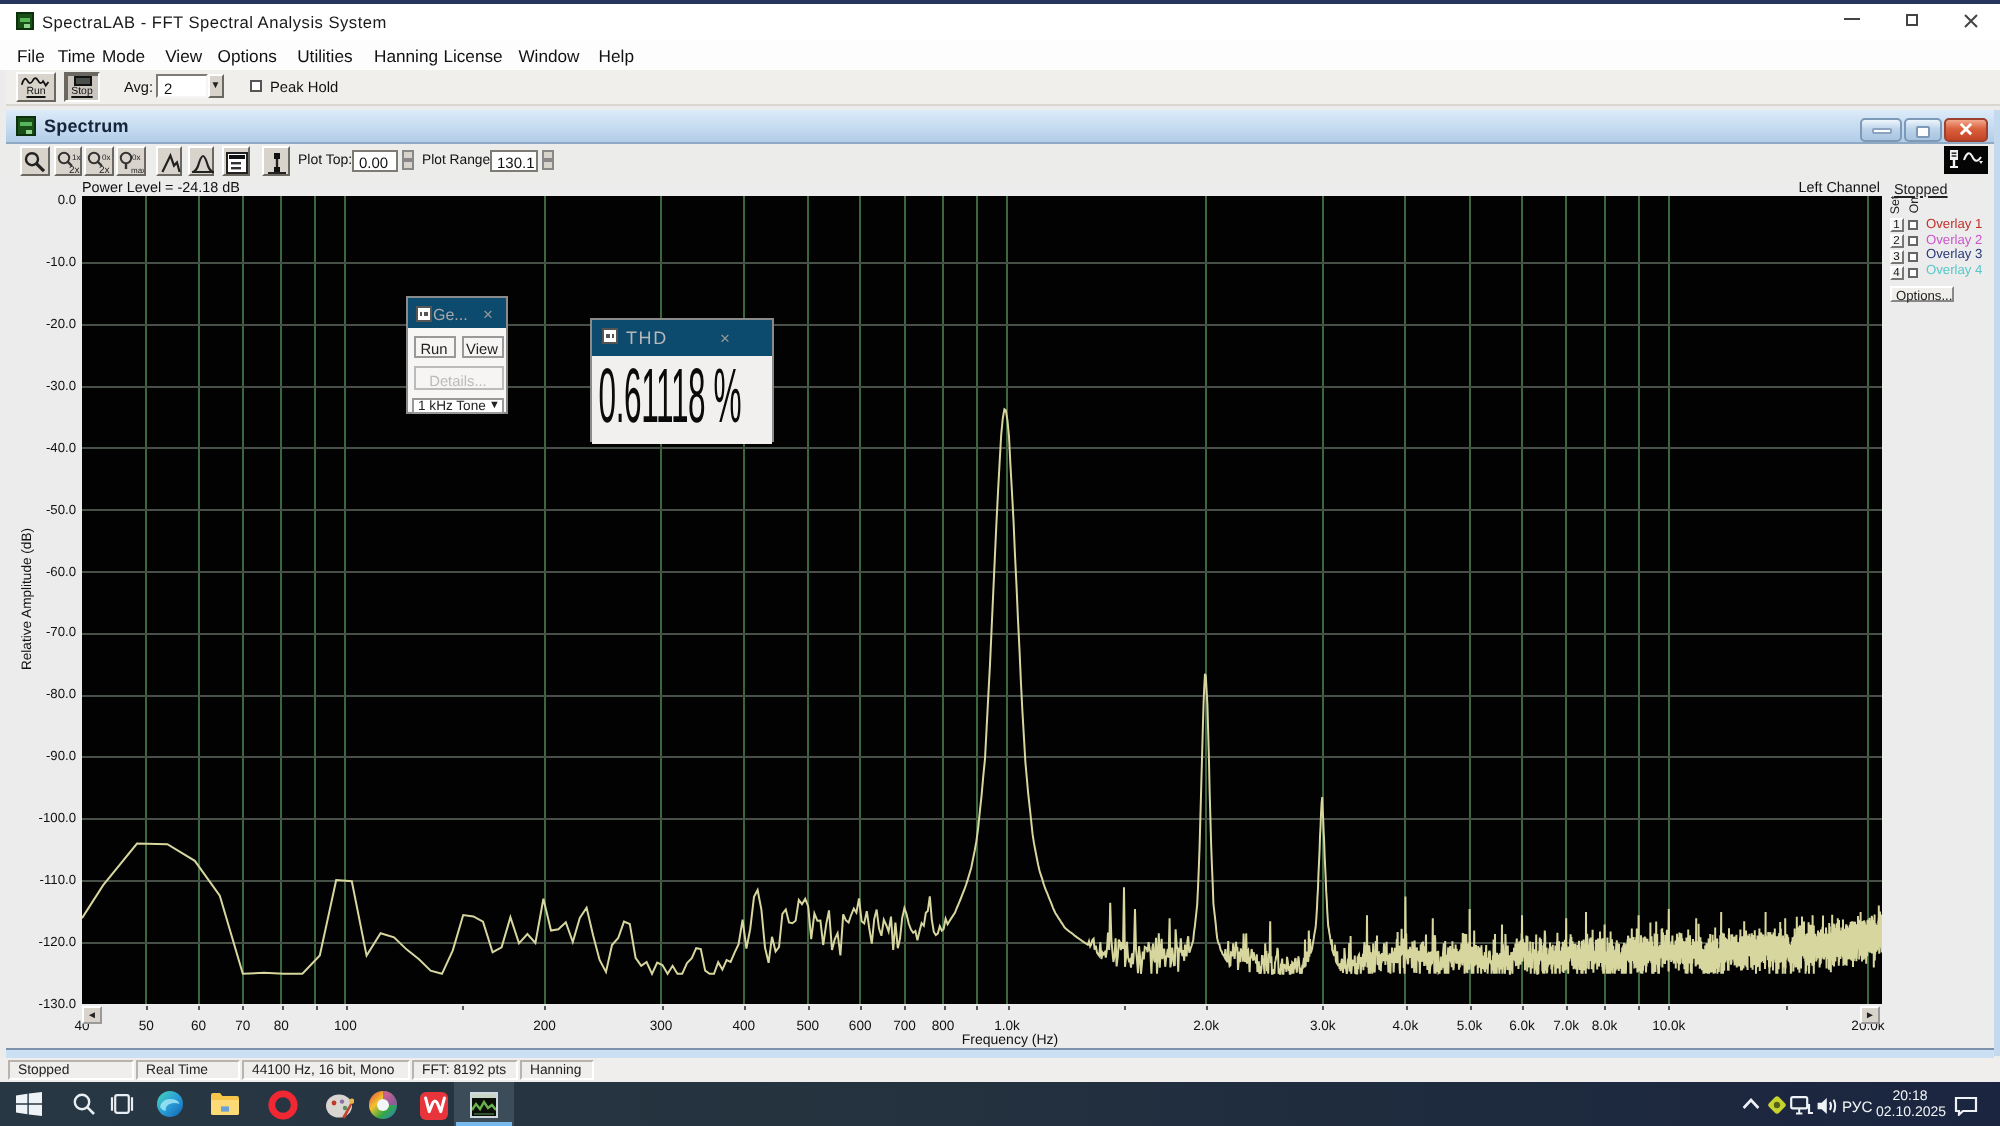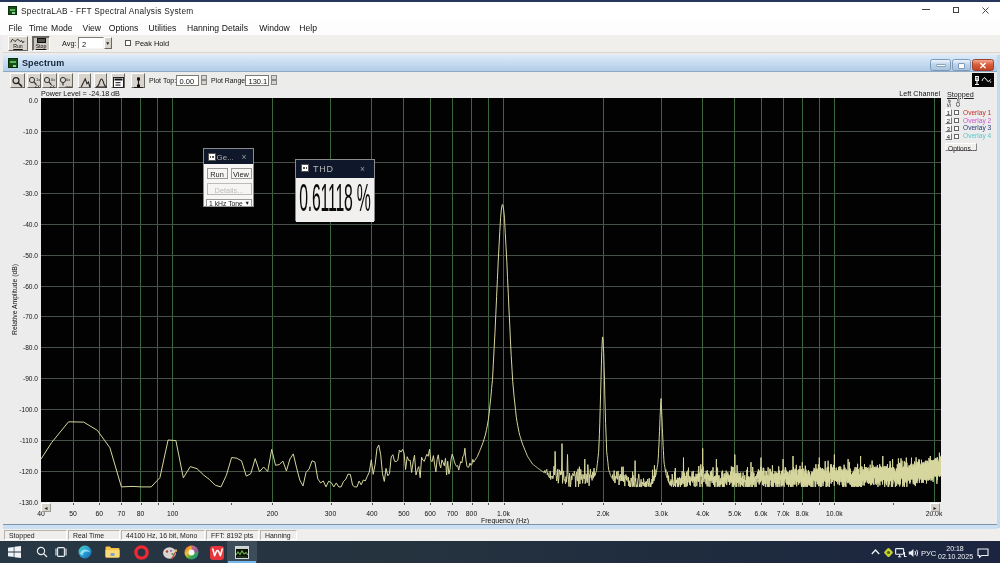--- a/index.html
+++ b/index.html
@@ -63,21 +63,21 @@
 .scr{top:502.5px;width:10px;height:9px;background:#d8d4cc;border:1px solid #999;border-top-color:#fff;border-left-color:#fff;font-size:5px;line-height:8px;text-align:center;color:#222;}
 
 #ovtitle{left:947px;top:89.8px;font-size:7.2px;color:#222;text-decoration:underline;}
 .rot{position:absolute;font-size:6.2px;color:#222;transform:rotate(-90deg);transform-origin:50% 50%;text-align:center;}
 .ovbtn{position:absolute;left:944.5px;width:7.5px;height:6.8px;background:#f5f4f2;border:0.5px solid #777;border-top-color:#fff;border-left-color:#fff;font-size:5.8px;text-align:center;line-height:6.5px;color:#111;}
 .ovchk{position:absolute;left:953.5px;width:5.8px;height:5.8px;background:#fff;border:0.8px solid #666;}
 .ovlab{position:absolute;left:963px;font-size:6.6px;}
 #ovopt{left:944.5px;top:143.4px;width:32px;height:7.8px;background:#f0efec;border:0.8px solid #888;border-top-color:#fff;border-left-color:#fff;font-size:6.6px;color:#222;padding:0.4px 0 0 2.5px;}
 
 .dlg{position:absolute;background:#f7f6f4;border:1px solid #8a8a8a;}
-.dlghd{position:absolute;left:0;top:0;width:100%;height:15px;background:#0f172a;}
+.dlghd{position:absolute;left:0;top:0;width:100%;height:15px;background:#0c4a6e;}
 .dico{position:absolute;left:4px;top:4px;width:8px;height:8px;background:#fff;border:1.2px solid #555;}
 .dico i{position:absolute;left:1px;top:2px;width:1.6px;height:2.2px;background:#555;}
 .dico b{position:absolute;left:3.6px;top:2px;width:1.6px;height:2.2px;background:#555;}
 .dlgx{position:absolute;top:2.5px;color:#999;font-size:8.5px;}
 .gbtn{position:absolute;background:#f6f5f3;border:1px solid #999;font-size:7.4px;color:#222;text-align:center;}
 
 #bluestrip{left:3px;top:524px;width:994px;height:4.5px;background:#cbe0f3;border-top:1px solid #7c93ab;}
 #statusbar{left:0;top:528.5px;width:1000px;height:12.5px;background:#efeeec;}
 .scell{position:absolute;top:1.2px;height:10px;border:1px solid #b7b3ad;border-bottom-color:#fff;border-right-color:#fff;font-size:6.9px;color:#222;padding:1.2px 0 0 4px;}
 
@@ -100,21 +100,21 @@
     <path d="M0.5 0.5 L6.5 6.5 M6.5 0.5 L0.5 6.5" stroke="#444" stroke-width="1"></path>
   </svg>
 <div id="menubar" class="abs">
     <span style="left:8.5px">File</span>
     <span style="left:28.9px">Time</span>
     <span style="left:51px">Mode</span>
     <span style="left:82.6px">View</span>
     <span style="left:108.8px">Options</span>
     <span style="left:148.6px">Utilities</span>
     <span style="left:187px">Hanning</span>
-    <span style="left:221.7px">Details</span>
+    <span style="left:221.7px">License</span>
     <span style="left:259.2px">Window</span>
     <span style="left:299.3px">Help</span>
   </div>
 <div id="toolbar" class="abs"></div>
 <div id="runbtn" class="abs tbtn">
     <svg width="18" height="8" viewBox="0 0 18 9" style="position:absolute;left:0;top:0.5px">
       <path d="M1 6 Q2.5 1 4 3.5 Q5.5 6.5 7 4 Q8.5 1 10 3.5 Q11.5 6.5 13 4 L14.5 6.5 L16 4.5" fill="none" stroke="#111" stroke-width="1"></path>
     </svg>
     <span class="tbl">Run</span>
   </div>
@@ -355,21 +355,21 @@
       </div>
       <span style="position:absolute;left:13px;top:3.5px;font-size:8px;color:#aaa;">Ge...</span>
       <span class="dlgx" style="left:38px;">×</span>
     </div>
 <div class="gbtn" style="left:3px;top:19px;width:21px;height:11px;padding-top:1.2px;">Run</div>
 <div class="gbtn" style="left:27px;top:19px;width:21px;height:11px;padding-top:1.2px;">View</div>
 <div class="gbtn" style="left:3px;top:34px;width:45px;height:11.5px;color:#bbb;border-color:#bbb;padding-top:1.5px;">Details...</div>
 <div class="gbtn" style="left:2.5px;top:49.5px;width:46px;height:8px;text-align:left;background:#fff;font-size:6.8px;padding:0.8px 0 0 2px;">1 kHz Tone<span style="position:absolute;right:1px;top:0.5px;font-size:5.5px;color:#222;">▼</span></div>
 </div>
 
-<div class="dlg" style="left:295px;top:158.5px;width:80px;height:62px;">
+<div class="dlg" style="left:295px;top:158.5px;width:92px;height:62px;">
 <div class="dlghd" style="height:18px;">
       <div class="dico" style="left:5px;top:4.5px;">
         <i></i>
         <b></b>
       </div>
       <span style="position:absolute;left:17px;top:4px;font-size:9px;color:#b8b8b8;letter-spacing:0.8px;">THD</span>
       <span class="dlgx" style="left:64px;top:4px;">×</span>
     </div>
 <div style="position:absolute;left:0;top:18px;width:100%;height:44px;background:#f1f0ee;"></div>
 <div style="position:absolute;left:0.5px;top:31px;width:75px;text-align:center;white-space:nowrap;font-size:16.8px;color:#0a0a0a;transform:scale(0.94,2.3);transform-origin:50% 55%;letter-spacing:-0.2px;">0.61118 %</div>

